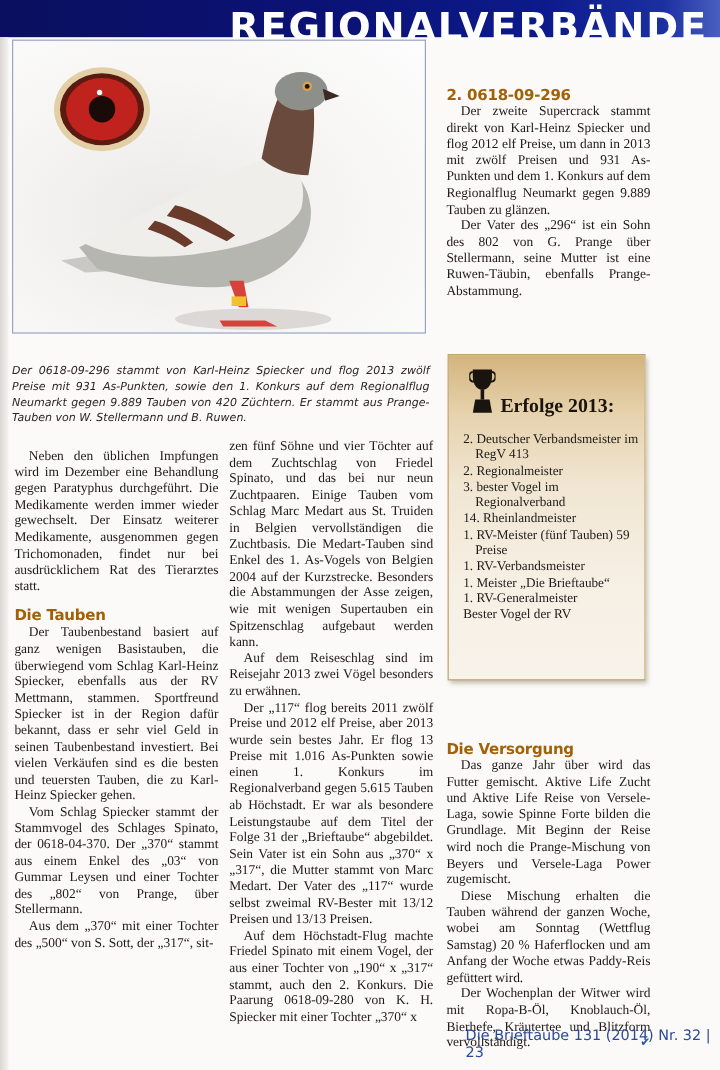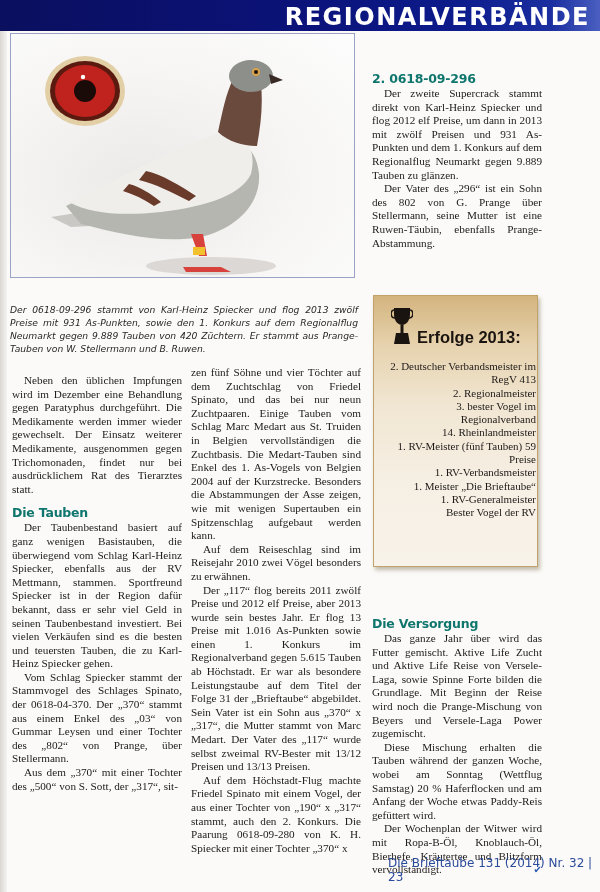--- a/index.html
+++ b/index.html
@@ -5,21 +5,21 @@
   * { box-sizing: border-box; margin: 0; padding: 0; }
   html, body { width: 600px; height: 892px; overflow: hidden; background: #fbfaf8; }
   body { position: relative; font-family: "Liberation Serif", "DejaVu Serif", serif; color: #1e1a18; }
 
   .header-band {
     position: absolute; left: 0; top: 0; width: 600px; height: 31px;
     background: linear-gradient(90deg, #0a0f5e 0%, #0b1276 45%, #0c1a8a 75%, #1b2fa0 92%, #4a5fc0 100%);
   }
   .header-title {
     position: absolute; right: 10px; top: 3px;
-    font-family: "DejaVu Sans", sans-serif; font-weight: bold; font-size: 24px;
+    font-family: "DejaVu Sans", sans-serif; font-weight: bold; font-size: 32px;
     letter-spacing: 1.5px; color: #ffffff;
   }
   .left-shadow { position: absolute; left: 0; top: 31px; width: 7px; height: 861px;
     background: linear-gradient(90deg, #d9d6d3, #f5f3f1); }
 
   .photo {
     position: absolute; left: 10px; top: 33px; width: 345px; height: 245px;
     border: 1px solid #9aa3c6;
     background: radial-gradient(ellipse at 38% 60%, #eceae8 0%, #f7f6f5 55%, #fdfdfd 100%);
     overflow: hidden;
@@ -29,38 +29,38 @@
   .caption {
     position: absolute; left: 10px; top: 303px; width: 348px;
     font-family: "DejaVu Sans", sans-serif; font-style: italic; font-size: 9.2px; line-height: 13px;
     color: #2b2624; text-align: justify;
   }
 
   .col { position: absolute; font-size: 11.2px; line-height: 13.6px; text-align: justify; }
   .col p { text-indent: 12px; hyphens: manual; }
   .col h3 {
     font-family: "DejaVu Sans", sans-serif; font-weight: bold; font-size: 12.5px;
-    color: #0f766e; line-height: 15px; margin-top: 9px; margin-bottom: 1px; letter-spacing: -0.2px;
+    color: #a16207; line-height: 15px; margin-top: 9px; margin-bottom: 1px; letter-spacing: -0.2px;
   }
   .col1 { left: 12px; top: 374px; width: 170px; }
   .col2 { left: 191px; top: 366px; width: 170px; }
   .col3 { left: 372px; top: 62px; width: 170px; }
 
   .box {
     position: absolute; left: 373px; top: 295px; width: 165px; height: 272px;
     background: linear-gradient(180deg, #d3b47e 0%, #e6d2ad 18%, #f1e6d2 40%, #f6efe4 70%, #f8f3ea 100%);
     border: 1px solid #c0a26a;
     box-shadow: 2px 3px 4px rgba(90,70,30,0.35);
   }
   .box-trophy { position: absolute; left: 17px; top: 10px; }
   .box-title {
     position: absolute; left: 43px; top: 32px;
-    font-family: Liberation Sans, sans-serif; font-weight: bold; font-size: 16.5px; color: #1a1410;
+    font-family: Liberation Serif, serif; font-weight: bold; font-size: 16.5px; color: #1a1410;
   }
-  .box-list { position: absolute; left: 12px; top: 64px; width: 150px; font-size: 11px; line-height: 13.3px; list-style: none; text-align: right; }
+  .box-list { position: absolute; left: 12px; top: 64px; width: 150px; font-size: 11px; line-height: 13.3px; list-style: none; }
   .box-list li { padding-left: 10px; text-indent: -10px; }
 
   .footer {
     position: absolute; left: 388px; top: 856px;
     font-family: "DejaVu Sans", sans-serif; font-size: 12px; color: #2a4a9a;
   }
   .end-mark { color: #2a58b0; font-family: "DejaVu Sans", sans-serif; font-weight: bold; font-size: 10px; float: right; }
 </style>
 </head>
 <body>
@@ -110,21 +110,21 @@
 <div class="col col1">
   <p>Neben den üblichen Impfungen wird im Dezember eine Behandlung gegen Paratyphus durchgeführt. Die Medikamente werden immer wieder gewechselt. Der Einsatz weiterer Medikamente, ausgenommen gegen Trichomonaden, findet nur bei ausdrücklichem Rat des Tierarztes statt.</p>
   <h3>Die Tauben</h3>
   <p>Der Taubenbestand basiert auf ganz wenigen Basistauben, die überwiegend vom Schlag Karl-Heinz Spiecker, ebenfalls aus der RV Mettmann, stammen. Sportfreund Spiecker ist in der Region dafür bekannt, dass er sehr viel Geld in seinen Taubenbestand investiert. Bei vielen Verkäufen sind es die besten und teuersten Tauben, die zu Karl-Heinz Spiecker gehen.</p>
   <p>Vom Schlag Spiecker stammt der Stammvogel des Schlages Spinato, der 0618-04-370. Der „370“ stammt aus einem Enkel des „03“ von Gummar Leysen und einer Tochter des „802“ von Prange, über Stellermann.</p>
   <p>Aus dem „370“ mit einer Tochter des „500“ von S. Sott, der „317“, sit-</p>
 </div>
 
 <div class="col col2">
   <p style="text-indent:0">zen fünf Söhne und vier Töchter auf dem Zuchtschlag von Friedel Spinato, und das bei nur neun Zuchtpaaren. Einige Tauben vom Schlag Marc Medart aus St. Truiden in Belgien vervollständigen die Zuchtbasis. Die Medart-Tauben sind Enkel des 1. As-Vogels von Belgien 2004 auf der Kurzstrecke. Besonders die Abstammungen der Asse zeigen, wie mit wenigen Supertauben ein Spitzenschlag aufgebaut werden kann.</p>
-  <p>Auf dem Reiseschlag sind im Reisejahr 2010 zwei Vögel besonders zu erwähnen.</p>
+  <p>Auf dem Reiseschlag sind im Reisejahr 2013 zwei Vögel besonders zu erwähnen.</p>
   <p>Der „117“ flog bereits 2011 zwölf Preise und 2012 elf Preise, aber 2013 wurde sein bestes Jahr. Er flog 13 Preise mit 1.016 As-Punkten sowie einen 1. Konkurs im Regionalverband gegen 5.615 Tauben ab Höchstadt. Er war als besondere Leistungstaube auf dem Titel der Folge 31 der „Brieftaube“ abgebildet. Sein Vater ist ein Sohn aus „370“ x „317“, die Mutter stammt von Marc Medart. Der Vater des „117“ wurde selbst zweimal RV-Bester mit 13/12 Preisen und 13/13 Preisen.</p>
   <p>Auf dem Höchstadt-Flug machte Friedel Spinato mit einem Vogel, der aus einer Tochter von „190“ x „317“ stammt, auch den 2. Konkurs. Die Paarung 0618-09-280 von K. H. Spiecker mit einer Tochter „370“ x</p>
 </div>
 
 <div class="col col3">
   <h3>2. 0618-09-296</h3>
   <p>Der zweite Supercrack stammt direkt von Karl-Heinz Spiecker und flog 2012 elf Preise, um dann in 2013 mit zwölf Preisen und 931 As-Punkten und dem 1. Konkurs auf dem Regionalflug Neumarkt gegen 9.889 Tauben zu glänzen.</p>
   <p>Der Vater des „296“ ist ein Sohn des 802 von G. Prange über Stellermann, seine Mutter ist eine Ruwen-Täubin, ebenfalls Prange-Abstammung.</p>
 </div>
 

